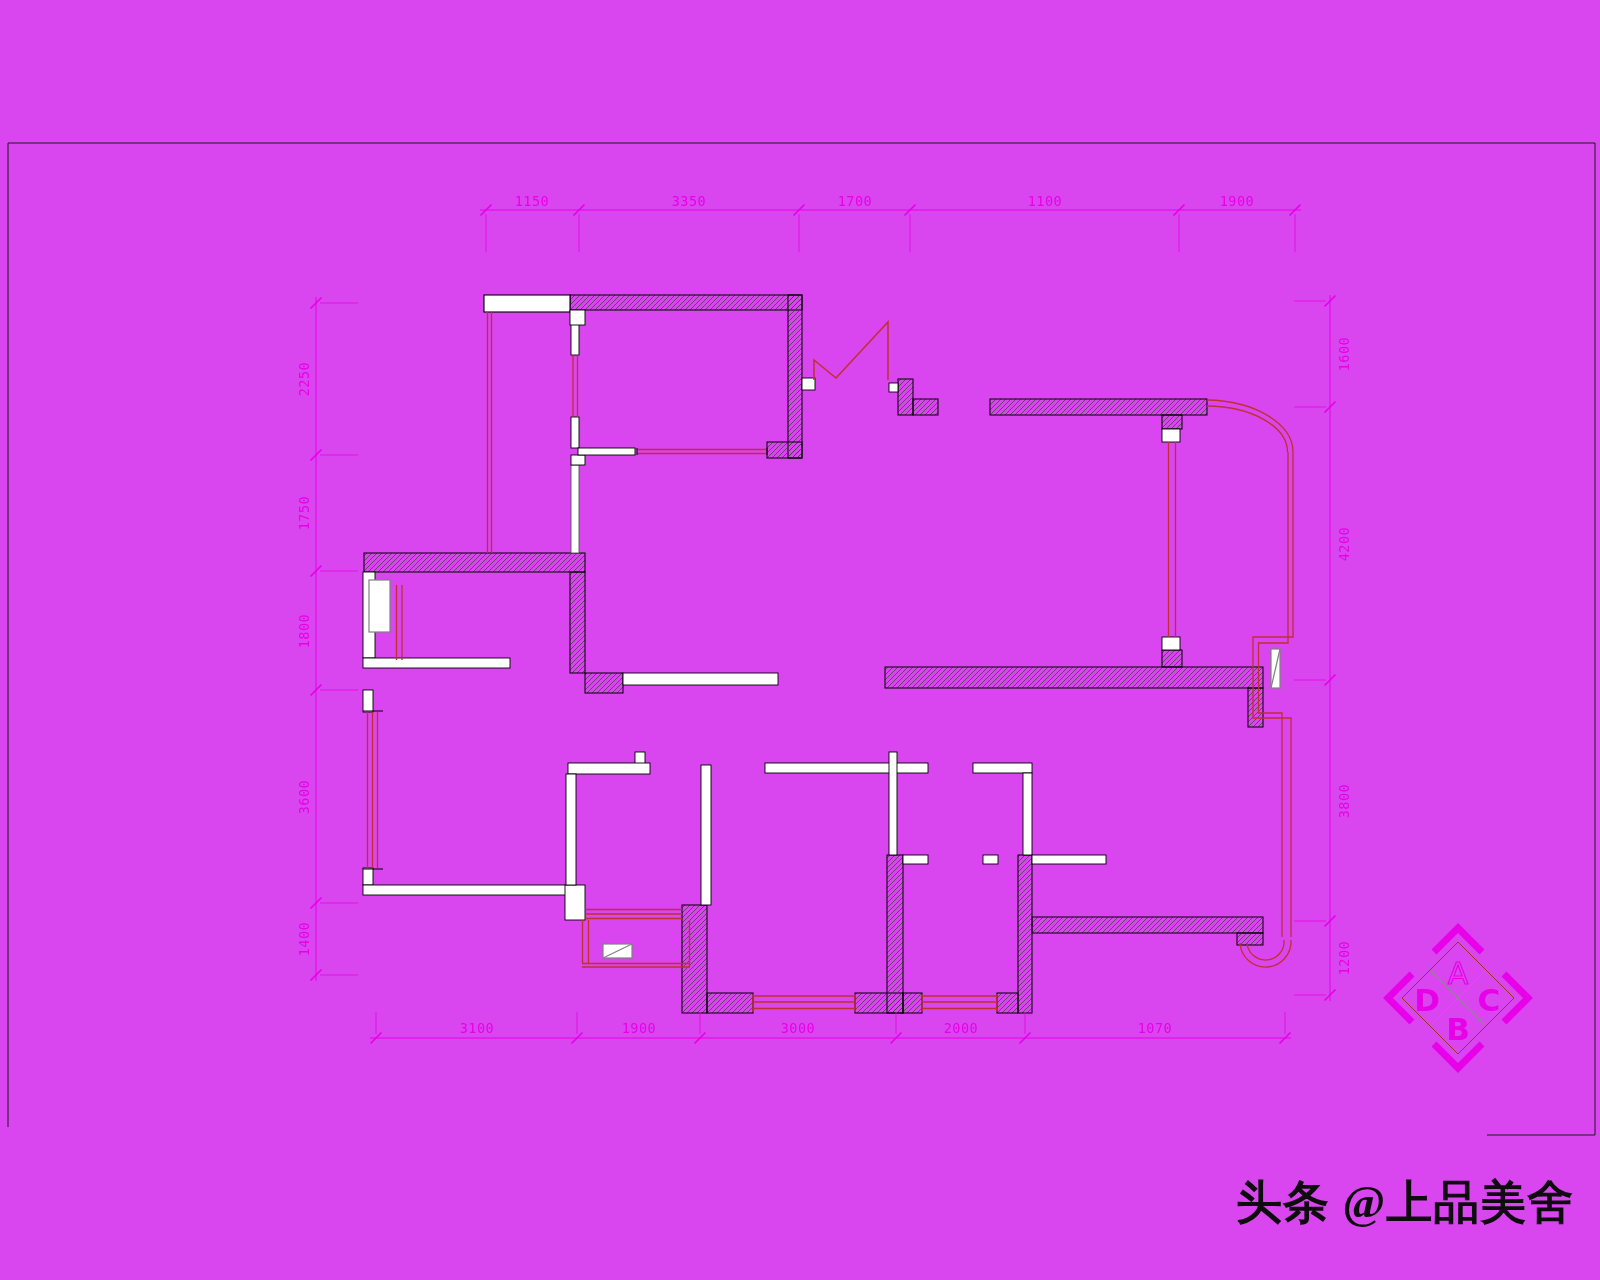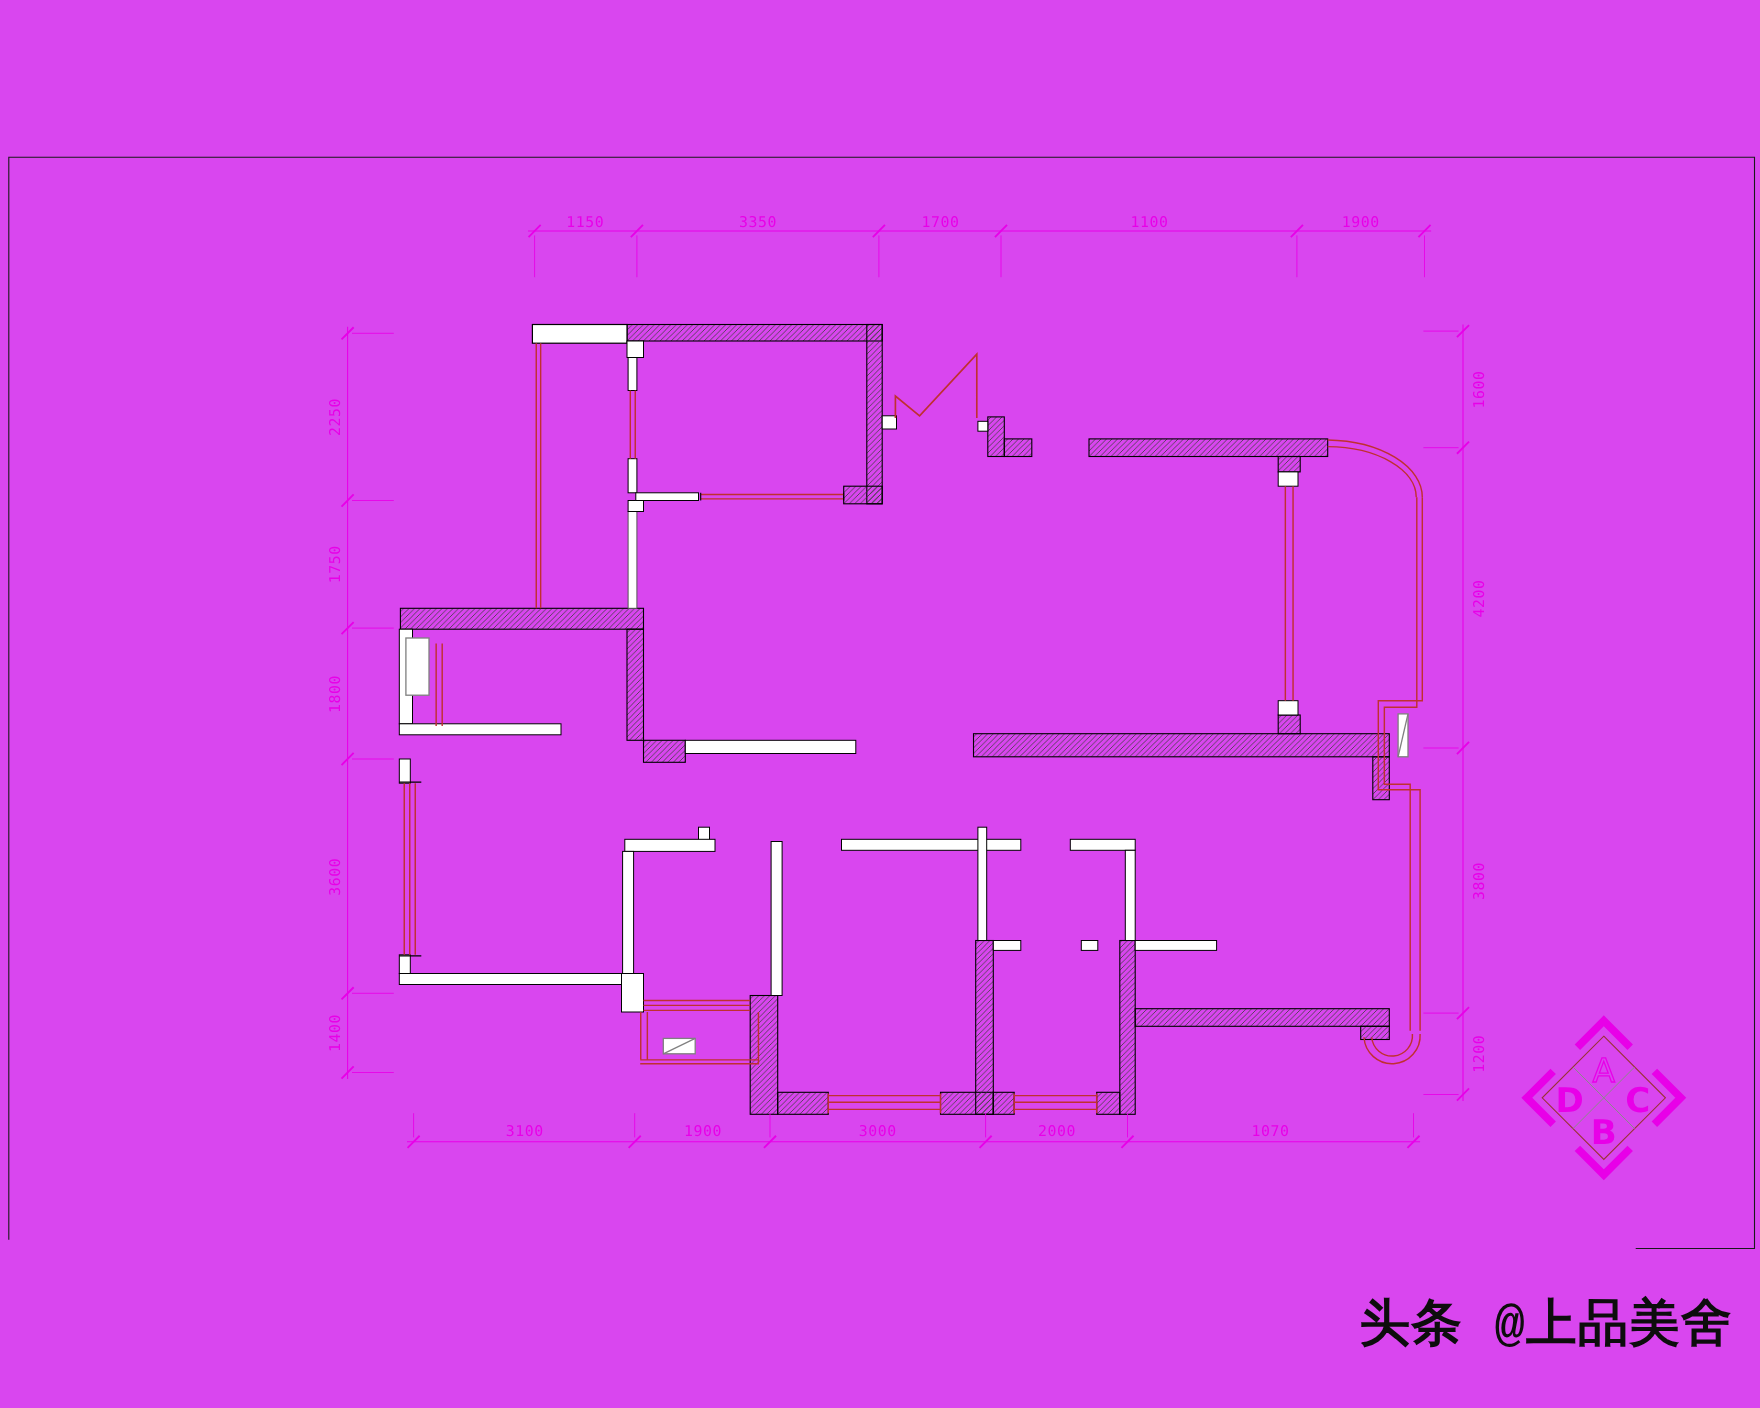--- a/index.html
+++ b/index.html
@@ -1,21 +1,21 @@
 <!DOCTYPE html>
 <html><head>
 <meta charset="utf-8">
 <title>Floor Plan</title>
 <style>
   html,body{margin:0;padding:0;background:#ffffff;}
   #canvas{position:relative;width:1600px;height:1280px;background:#d946ef;overflow:hidden;
           font-family:"DejaVu Sans",sans-serif;}
   #plan-svg{position:absolute;left:0;top:0;}
   .watermark{position:absolute;left:1236px;top:1172px;width:320px;
-             font-family:Liberation Mono, monospace;
+             font-family:Liberation Serif, serif;
              font-weight:800;font-size:46px;color:#0d0d0d;letter-spacing:1px;
              white-space:nowrap;}
   text.dim{font-family:"DejaVu Sans Mono",monospace;font-size:13.5px;letter-spacing:.5px;}
   text.compass-solid{font-family:"DejaVu Sans",sans-serif;font-weight:bold;font-size:31px;}
   text.compass-outline{font-family:"DejaVu Sans",sans-serif;font-size:30px;}
 </style>
 </head>
 <body>
 
 <div id="canvas">

